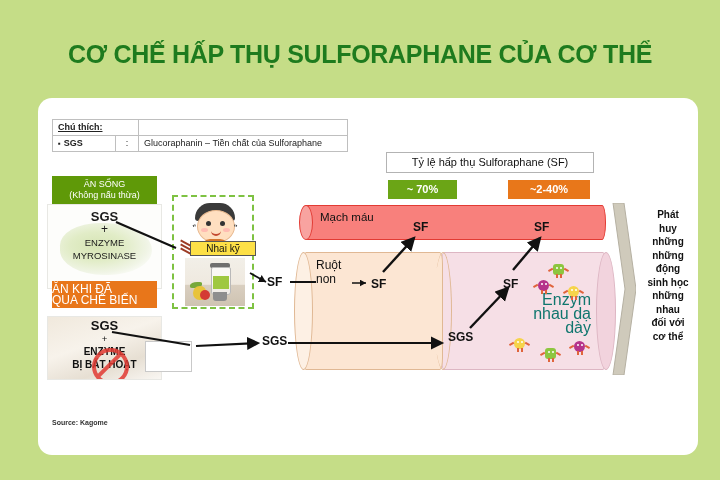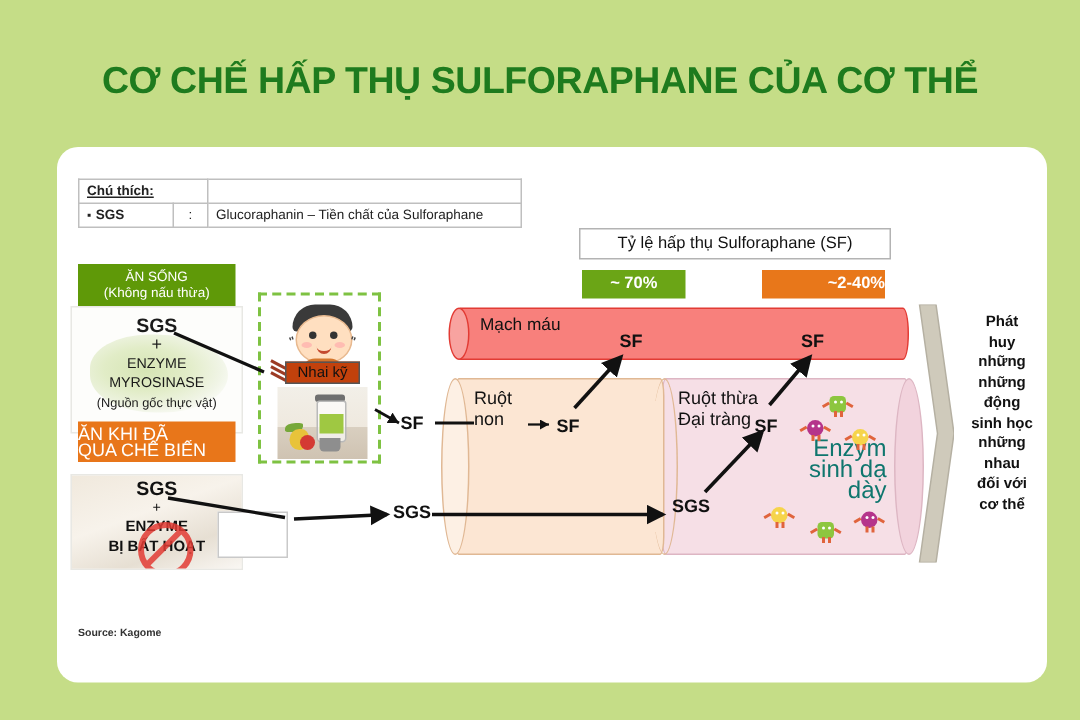--- a/index.html
+++ b/index.html
@@ -189,22 +189,22 @@
   }
   .shoulder {
     position: absolute; left: 11px; top: 38px; width: 28px; height: 9px;
     background: #d4762c; border-radius: 12px 12px 0 0;
   }
   .q { position: absolute; font-size: 8px; color: #444; font-weight: bold; }
   .q.l { left: 3px; top: 22px; transform: rotate(-20deg); }
   .q.r { left: 43px; top: 22px; transform: rotate(20deg); }
   #chew-label {
     position: absolute; left: 16px; top: 44px;
-    width: 50px; height: 15px;
-    background: #c2410c; border: 1px solid #555;
+    width: 66px; height: 15px;
+    background: #fde047; border: 1px solid #555;
     font-size: 10px; text-align: center; line-height: 14px;
     color: #111; box-sizing: border-box;
   }
   .chew-marks {
     position: absolute; left: 6px; top: 43px; width: 13px; height: 14px;
   }
   .chew-marks i {
     position: absolute; display: block; width: 11px; height: 2px;
     background: #9c3b24; transform: rotate(28deg);
   }
@@ -252,21 +252,21 @@
     width: 69px; height: 19px;
     background: #6ba516; color: #fff;
     font-size: 11px; font-weight: bold;
     text-align: center; line-height: 19px;
   }
   #badge-orange {
     position: absolute; left: 508px; top: 180px;
     width: 82px; height: 19px;
     background: #e8771a; color: #fff;
     font-size: 11px; font-weight: bold;
-    text-align: right; line-height: 19px;
+    text-align: center; line-height: 19px;
   }
 
   
   #vessel {
     position: absolute; left: 303px; top: 205px;
     width: 303px; height: 35px;
     background: #f8807c;
     border: 1.5px solid #e23b34;
     border-radius: 4px / 17px;
     box-sizing: border-box;
@@ -412,21 +412,20 @@
     <div>ĂN SỐNG</div>
     <div>(Không nấu thừa)</div>
   </div>
   <div id="raw-body">
     <div class="veg"></div>
     <div class="txt">
       <div class="big">SGS</div>
       <div class="plus">+</div>
       <div>ENZYME</div>
       <div>MYROSINASE</div>
-      <div class="small">(Nguồn gốc thực vật)</div>
     </div>
   </div>
 
   <div id="cooked-header">
     <div>ĂN KHI ĐÃ</div>
     <div>QUA CHẾ BIẾN</div>
   </div>
   <div id="cooked-body">
     <div class="pasta"></div>
     <div class="txt">
@@ -483,27 +482,23 @@
   <div id="gut-colon"></div>
   <div id="gut-colon-cap"></div>
   <div id="gut-small"></div>
   <div id="gut-small-cap"></div>
   <div id="gut-small-divider"></div>
 
   <div id="label-small-int">
     <div>Ruột</div>
     <div>non</div>
   </div>
-  <div id="label-colon">
-    <div>Ruột thừa</div>
-    <div>Đại tràng</div>
-  </div>
   <div id="label-enzyme">
     <div>Enzym</div>
-    <div>sinh dạ</div>
+    <div>nhau dạ</div>
     <div>dày</div>
   </div>
 
   <div class="gut-tag" id="sf-left">SF</div>
   <div class="gut-tag" id="sgs-left">SGS</div>
   <div class="gut-tag" id="sf-gut">SF</div>
   <div class="gut-tag" id="sgs-gut">SGS</div>
   <div class="gut-tag" id="sf-gut2">SF</div>
 
   <div class="germ g-green" style="left:551px; top:263px;">

